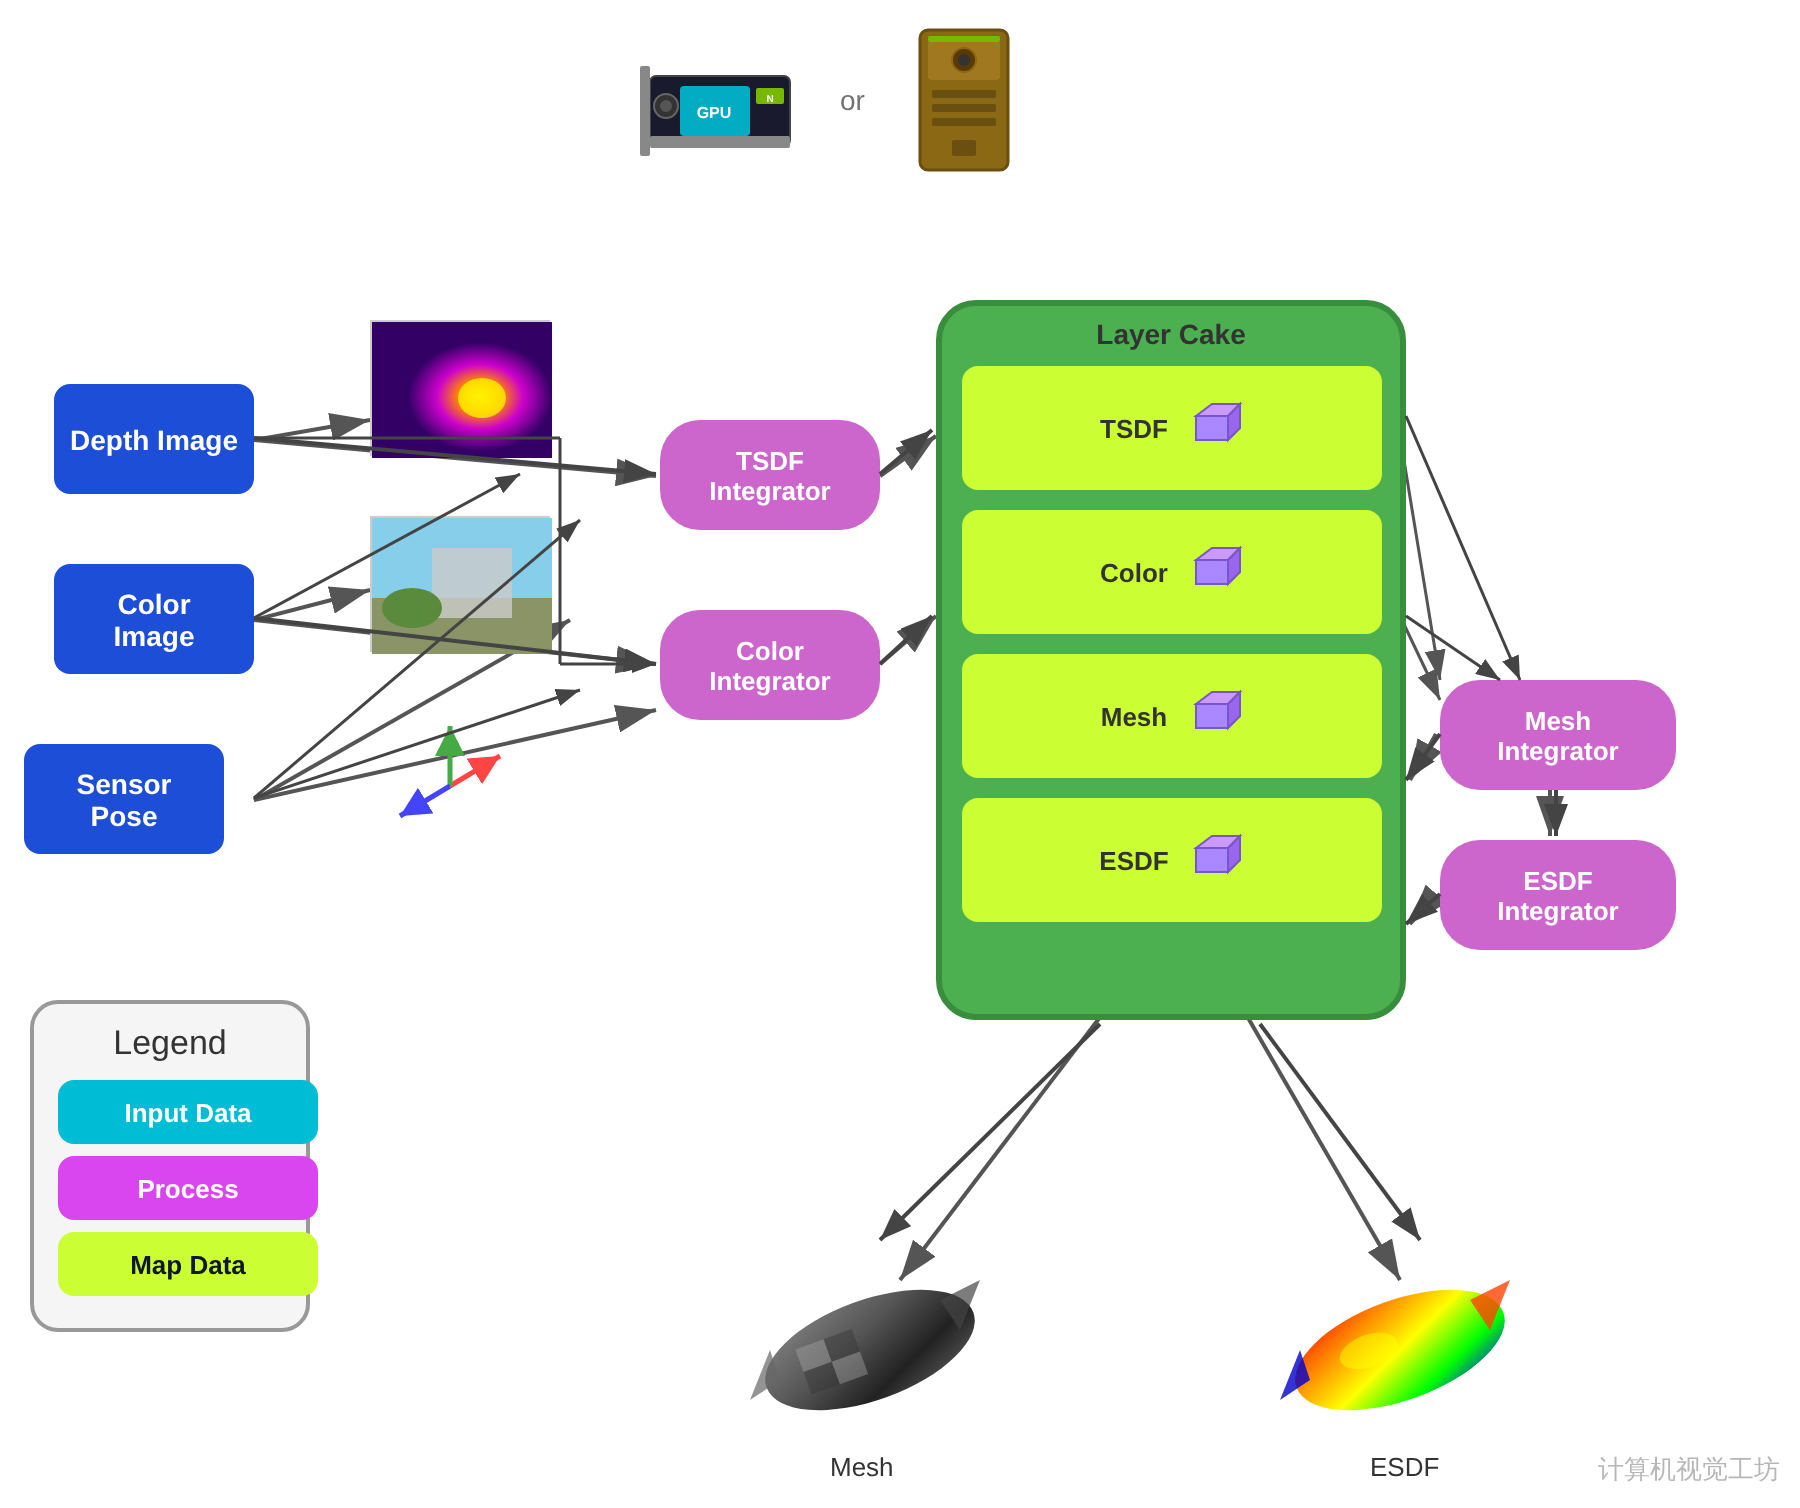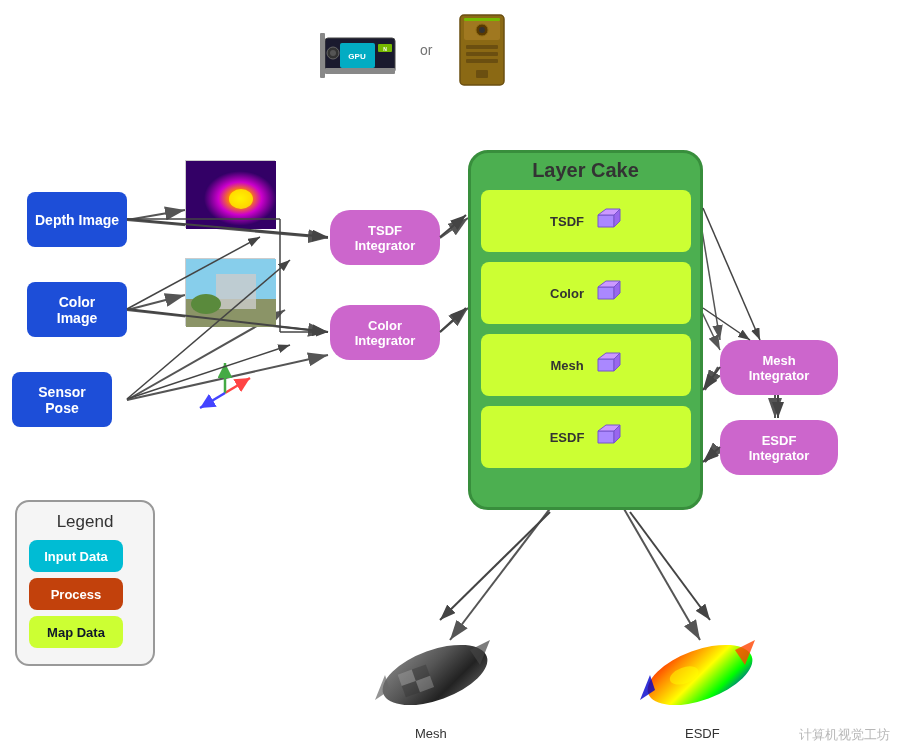--- a/index.html
+++ b/index.html
@@ -69,21 +69,21 @@
       position: absolute;
       background: #4CAF50;
       border-radius: 20px;
       border: 3px solid #388E3C;
     }
 
     .layer-cake-title {
       text-align: center;
       color: #333;
       font-weight: bold;
-      font-size: 20px;
+      font-size: 14px;
       padding: 6px 0 4px 0;
     }
 
     
     .map-box {
       position: absolute;
       background: #CCFF33;
       border-radius: 8px;
       display: flex;
       align-items: center;
@@ -106,21 +106,21 @@
     }
 
     .legend-title {
       text-align: center;
       font-size: 17px;
       color: #333;
       margin-bottom: 8px;
     }
 
     .legend-item {
-      width: 94px;
+      width: 130px;
       height: 32px;
       border-radius: 8px;
       display: flex;
       align-items: center;
       justify-content: center;
       font-weight: bold;
       font-size: 13px;
       margin-bottom: 6px;
     }
 
@@ -389,21 +389,21 @@
         <polygon points="24,8 30,2 30,14 24,20" fill="#9966EE" stroke="#7755CC" stroke-width="1"></polygon>
       </svg>
     </div>
   </div>
 
   <div class="legend-box" style="left:15px; top:500px;">
     <div class="legend-title">Legend</div>
     <div class="legend-item" style="background:#00BCD4; color:white;">
       <span>Input Data</span>
     </div>
-    <div class="legend-item" style="background:#c2410c; color:white;">
+    <div class="legend-item" style="background:#d946ef; color:white;">
       <span>Process</span>
     </div>
     <div class="legend-item" style="background:#CCFF33; color:#0f172a;text-align:center;">
       <span>Map Data</span>
     </div>
   </div>
 
   <div class="mesh-output" style="left:370px; top:620px;">
     <svg width="130" height="100" viewBox="0 0 130 100">
 

